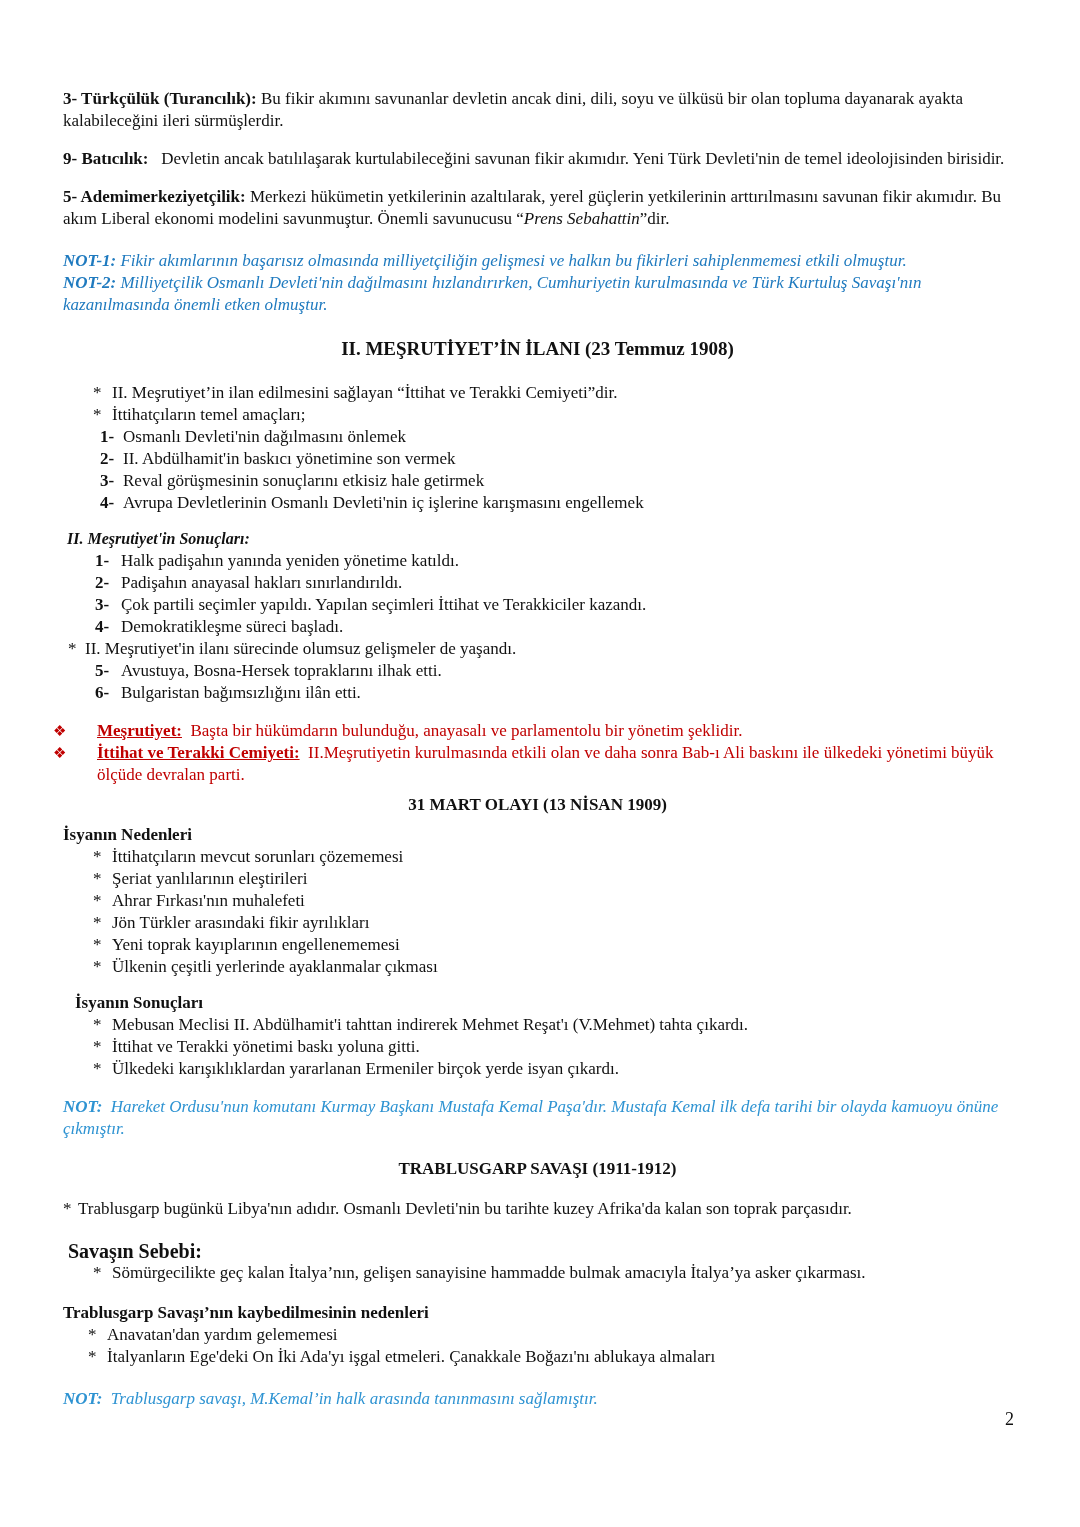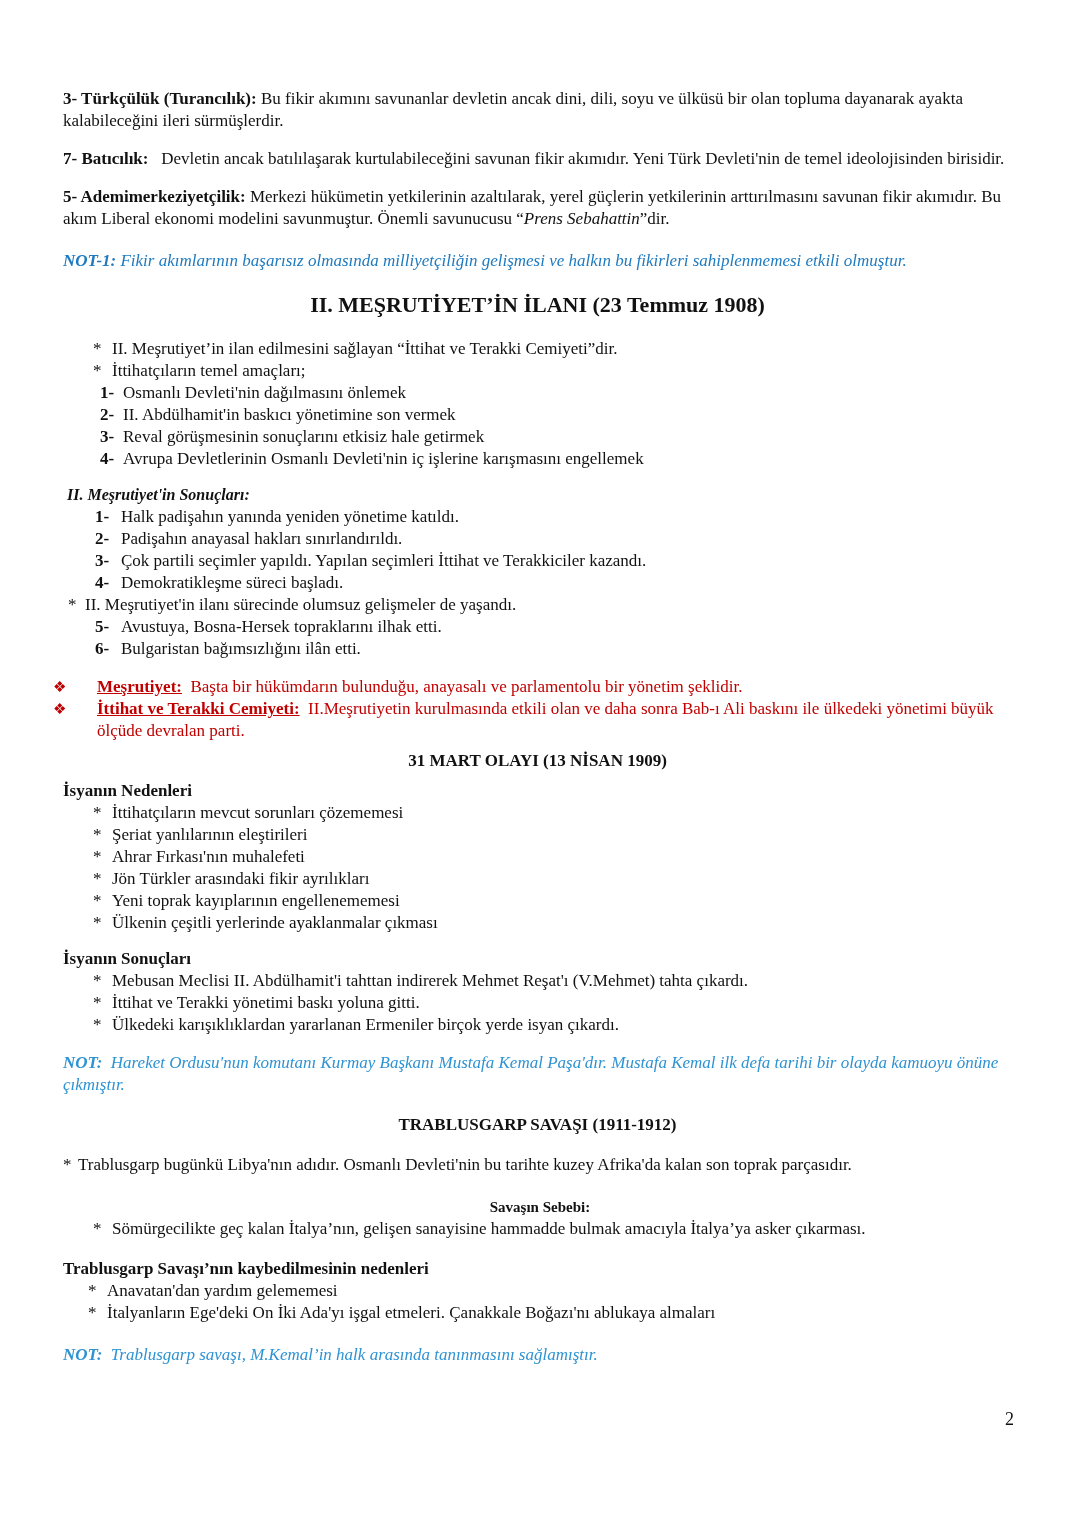--- a/index.html
+++ b/index.html
@@ -79,29 +79,30 @@
   .sp-kayb{margin-top:18px;font-family:Liberation Serif, serif;}
   .sp-not3{margin-top:20px;}
 </style>
 </head>
 <body>
 
 <div class="page">
 
   <p class="para"><span class="b">3- Türkçülük (Turancılık):</span> <span>Bu fikir akımını savunanlar devletin ancak dini, dili, soyu ve ülküsü bir olan topluma dayanarak ayakta kalabileceğini ileri sürmüşlerdir.</span></p>
 
-  <p class="para"><span class="b">7- Batıcılık:</span>&nbsp;&nbsp; <span>Devletin ancak batılılaşarak kurtulabileceğini savunan fikir akımıdır. Yeni Türk Devleti'nin de temel ideolojisinden birisidir.</span></p>
+  <p class="para"><span class="b">9- Batıcılık:</span>&nbsp;&nbsp; <span>Devletin ancak batılılaşarak kurtulabileceğini savunan fikir akımıdır. Yeni Türk Devleti'nin de temel ideolojisinden birisidir.</span></p>
 
   <p class="para mb20"><span class="b">5- Ademimerkeziyetçilik:</span> <span>Merkezi hükümetin yetkilerinin azaltılarak, yerel güçlerin yetkilerinin arttırılmasını savunan fikir akımıdır.  Bu akım Liberal  ekonomi modelini savunmuştur.  Önemli savunucusu “</span><span class="i">Prens Sebahattin</span><span>”dir.</span></p>
 
   <div class="note-block">
     <p><span class="lbl">NOT-1:</span> <span>Fikir akımlarının başarısız olmasında milliyetçiliğin gelişmesi ve halkın bu fikirleri sahiplenmemesi etkili olmuştur.</span></p>
-  </div>
-
-  <h2 class="heading sp-head-mesrutiyet" style="font-size:22px;">II. MEŞRUTİYET’İN İLANI (23 Temmuz 1908)</h2>
+    <p><span class="lbl">NOT-2:</span> <span>Milliyetçilik Osmanlı Devleti'nin dağılmasını hızlandırırken, Cumhuriyetin kurulmasında ve Türk Kurtuluş Savaşı'nın kazanılmasında önemli etken olmuştur.</span></p>
+  </div>
+
+  <h2 class="heading sp-head-mesrutiyet" style="font-size:19px;">II. MEŞRUTİYET’İN İLANI (23 Temmuz 1908)</h2>
 
   <div class="star-list">
     <div class="row">
         <span class="mk">*</span>
         <span class="tx">II. Meşrutiyet’in ilan edilmesini sağlayan  “İttihat ve Terakki Cemiyeti”dir.</span>
       </div>
     <div class="row">
         <span class="mk">*</span>
         <span class="tx">İttihatçıların temel amaçları;</span>
       </div>
@@ -197,21 +198,21 @@
     <div class="row">
         <span class="mk">*</span>
         <span class="tx">Yeni toprak kayıplarının engellenememesi</span>
       </div>
     <div class="row">
         <span class="mk">*</span>
         <span class="tx">Ülkenin çeşitli yerlerinde ayaklanmalar çıkması</span>
       </div>
   </div>
 
-  <h3 class="subhead sp-sonuclari2" style="font-size:17px;">İsyanın Sonuçları</h3>
+  <h3 class="subhead sp-sonuclari2" style="font-size:17px;margin-left:12px;">İsyanın Sonuçları</h3>
   <div class="star-list">
     <div class="row">
         <span class="mk">*</span>
         <span class="tx">Mebusan Meclisi II. Abdülhamit'i tahttan indirerek  Mehmet Reşat'ı  (V.Mehmet) tahta çıkardı.</span>
       </div>
     <div class="row">
         <span class="mk">*</span>
         <span class="tx">İttihat ve Terakki yönetimi baskı yoluna gitti.</span>
       </div>
     <div class="row">
@@ -222,21 +223,21 @@
 
   <p class="note-light sp-not2"><span class="lbl">NOT:</span>&nbsp; <span>Hareket Ordusu'nun komutanı Kurmay Başkanı Mustafa Kemal Paşa'dır.  Mustafa Kemal  ilk defa tarihi bir olayda kamuoyu  önüne çıkmıştır.</span></p>
 
   <h2 class="heading sp-head-trablus" style="font-size:17px;">TRABLUSGARP SAVAŞI (1911-1912)</h2>
 
   <div class="row flush-star">
       <span class="mk">*</span>
       <span class="tx">Trablusgarp bugünkü Libya'nın adıdır.  Osmanlı Devleti'nin bu tarihte  kuzey Afrika'da kalan son toprak parçasıdır.</span>
     </div>
 
-  <h3 class="subhead sp-sebebi" style="font-size:15px;text-align:center;">Savaşın  Sebebi:</h3>
+  <h3 class="subhead sp-sebebi" style="font-size:20px;">Savaşın  Sebebi:</h3>
   <div class="star-list">
     <div class="row">
         <span class="mk">*</span>
         <span class="tx">Sömürgecilikte geç kalan İtalya’nın, gelişen sanayisine hammadde bulmak amacıyla  İtalya’ya asker çıkarması.</span>
       </div>
   </div>
 
   <h3 class="subhead sp-kayb" style="font-size:17px;">Trablusgarp Savaşı’nın kaybedilmesinin nedenleri</h3>
   <div class="loss-list">
     <div class="row">

